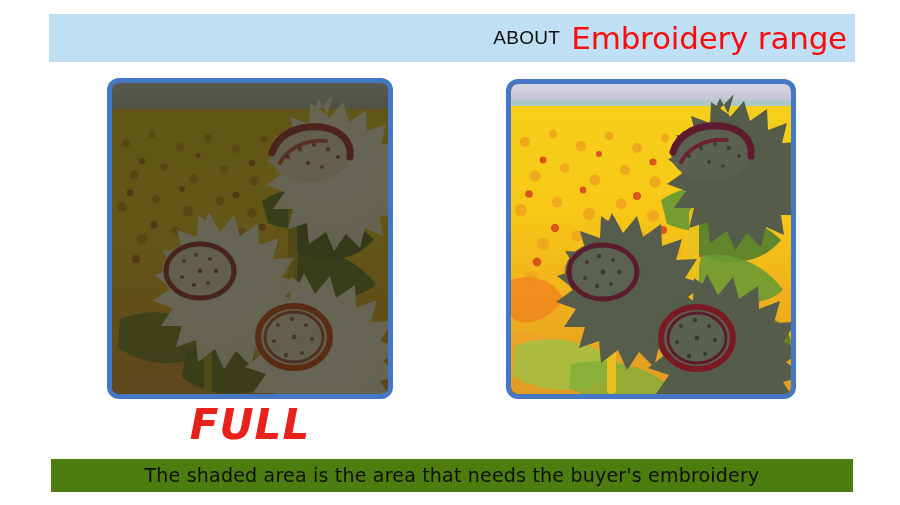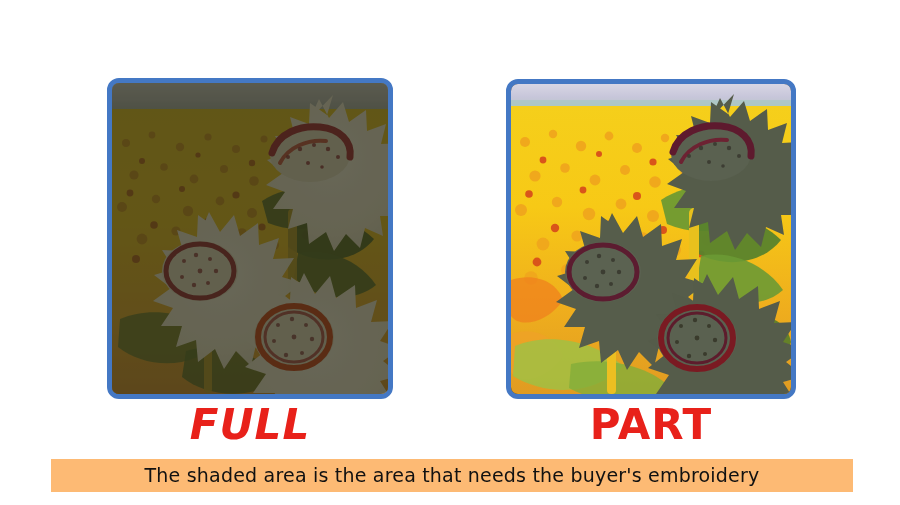--- a/index.html
+++ b/index.html
@@ -81,39 +81,43 @@
   .caption-full { left: 107px; width: 286px; font-style: italic; }
   .caption-part { left: 506px; width: 290px; }
 
   
   .footer-banner {
     position: absolute;
     left: 51px;
     top: 459px;
     width: 802px;
     height: 33px;
-    background: #fdba74;
+    background: #4d7c0f;
     display: flex;
     align-items: center;
     justify-content: center;
     box-sizing: border-box;
   }
   .footer-text {
     font-family: "DejaVu Sans", sans-serif;
     font-size: 19px;
     color: #111111;
     line-height: 1;
     letter-spacing: 0.2px;
   }
 </style>
 </head>
 <body>
 
 <div class="slide">
 
+  <div class="header-banner">
+    <span class="header-about">ABOUT</span>
+    <span class="header-title">Embroidery range</span>
+  </div>
 
   <div class="frame frame-left">
     <svg viewBox="0 0 276 311" preserveAspectRatio="none">
       <defs>
 
         <linearGradient id="skyL" x1="0" y1="0" x2="0" y2="1">
           <stop offset="0%" stop-color="#cfd4e0"></stop>
           <stop offset="55%" stop-color="#b9c0cf"></stop>
           <stop offset="100%" stop-color="#9fb0b6"></stop>
         </linearGradient>
@@ -425,19 +429,18 @@
             <circle cx="194" cy="270" r="2"></circle>
               <circle cx="178" cy="272" r="2.2"></circle>
             <circle cx="166" cy="258" r="2"></circle>
               <circle cx="186" cy="254" r="2.4"></circle>
           </g>
         </g>
       </g>
     </svg>
   </div>
 
-  <div class="caption-label caption-part">PART</div>
 
   <div class="footer-banner">
     <span class="footer-text">The shaded area is the area that needs the buyer's embroidery</span>
   </div>
 
 </div>
 
 </body></html>

